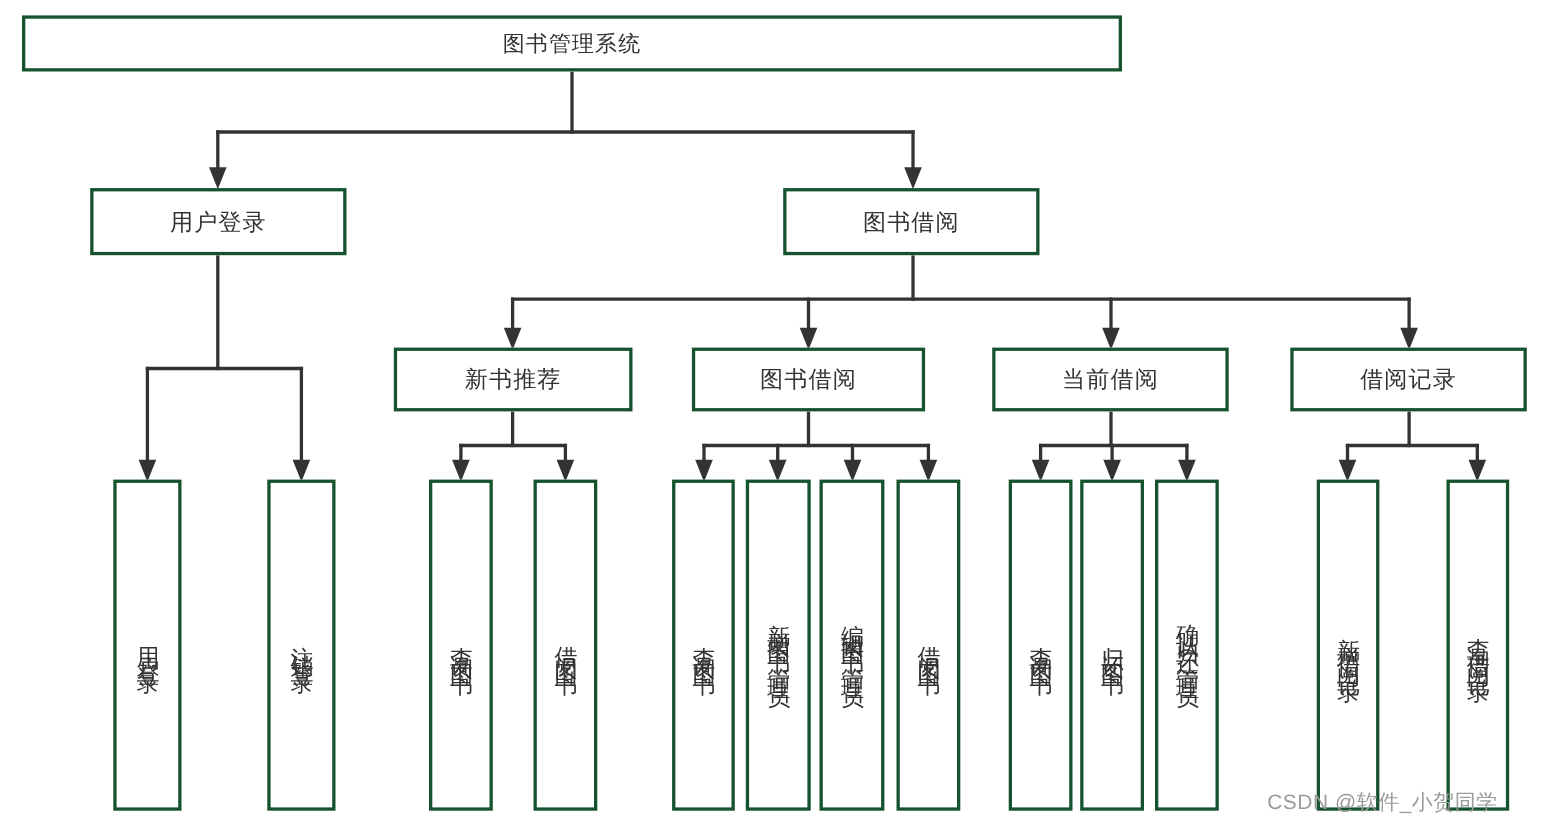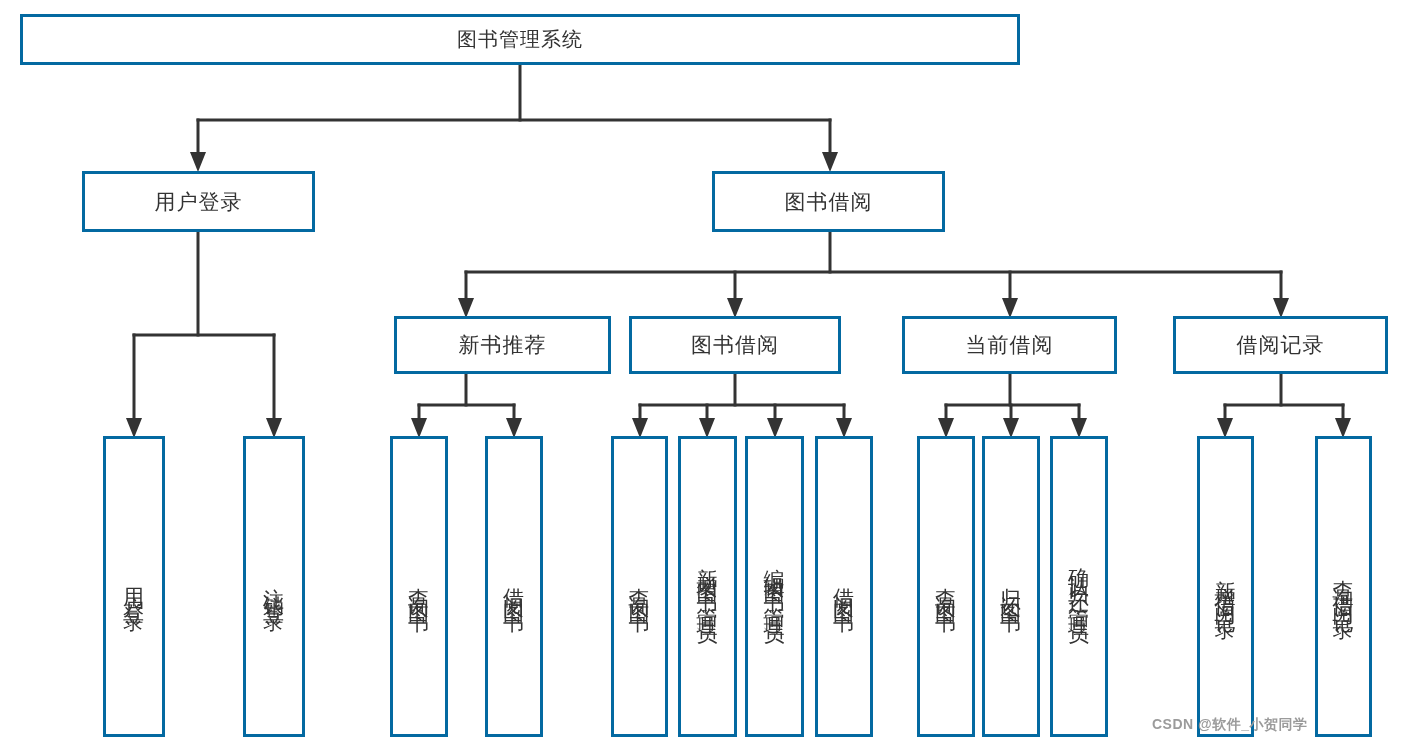--- a/index.html
+++ b/index.html
@@ -17,21 +17,21 @@
   }
   #connectors {
     position: absolute;
     left: 0; top: 0;
     width: 1405px; height: 747px;
     pointer-events: none;
   }
   .hbox, .vbox {
     position: absolute;
     box-sizing: border-box;
-    border: 3px solid #0369a1;
+    border: 3px solid #14532d;
     background: #ffffff;
     color: #333333;
     display: flex;
     align-items: center;
     justify-content: center;
     z-index: 2;
   }
   .hbox {
     font-size: 21px;
     letter-spacing: 1px;
@@ -42,26 +42,25 @@
     writing-mode: vertical-rl;
     text-orientation: mixed;
     font-size: 21px;
     letter-spacing: 8px;
     line-height: 1;
   }
   .watermark {
     position: absolute;
     left: 1152px;
     top: 716px;
-    font-size: 14px;
+    font-size: 19px;
     color: #9b9b9b;
     letter-spacing: 0.5px;
     white-space: nowrap;
     z-index: 3;
-    font-weight: bold;
   }
 </style>
 </head>
 <body>
 
 <div id="canvas">
 
   <svg id="connectors" viewBox="0 0 1405 747" xmlns="http://www.w3.org/2000/svg">
     <g stroke="#333333" stroke-width="3" fill="none">
 
@@ -126,21 +125,21 @@
       <polygon points="1217,418 1233,418 1225,438"></polygon>
       <polygon points="1335,418 1351,418 1343,438"></polygon>
     </g>
   </svg>
 
   <div class="hbox root" style="left:20px; top:14px; width:1000px; height:51px;">图书管理系统</div>
 
   <div class="hbox" style="left:82px; top:171px; width:233px; height:61px;">用户登录</div>
   <div class="hbox" style="left:712px; top:171px; width:233px; height:61px;">图书借阅</div>
 
-  <div class="hbox" style="left:358px; top:316px; width:217px; height:58px;margin-left:36px;">新书推荐</div>
+  <div class="hbox" style="left:358px; top:316px; width:217px; height:58px;">新书推荐</div>
   <div class="hbox" style="left:902px; top:316px; width:215px; height:58px;">当前借阅</div>
   <div class="hbox" style="left:629px; top:316px; width:212px; height:58px;">图书借阅</div>
   <div class="hbox" style="left:1173px; top:316px; width:215px; height:58px;">借阅记录</div>
 
   <div class="vbox" style="left:103px; top:436px; width:62px; height:301px;">用户登录</div>
   <div class="vbox" style="left:243px; top:436px; width:62px; height:301px;">注销登录</div>
 
   <div class="vbox" style="left:390px; top:436px; width:58px; height:301px;">查询图书</div>
   <div class="vbox" style="left:485px; top:436px; width:58px; height:301px;">借阅图书</div>
 

